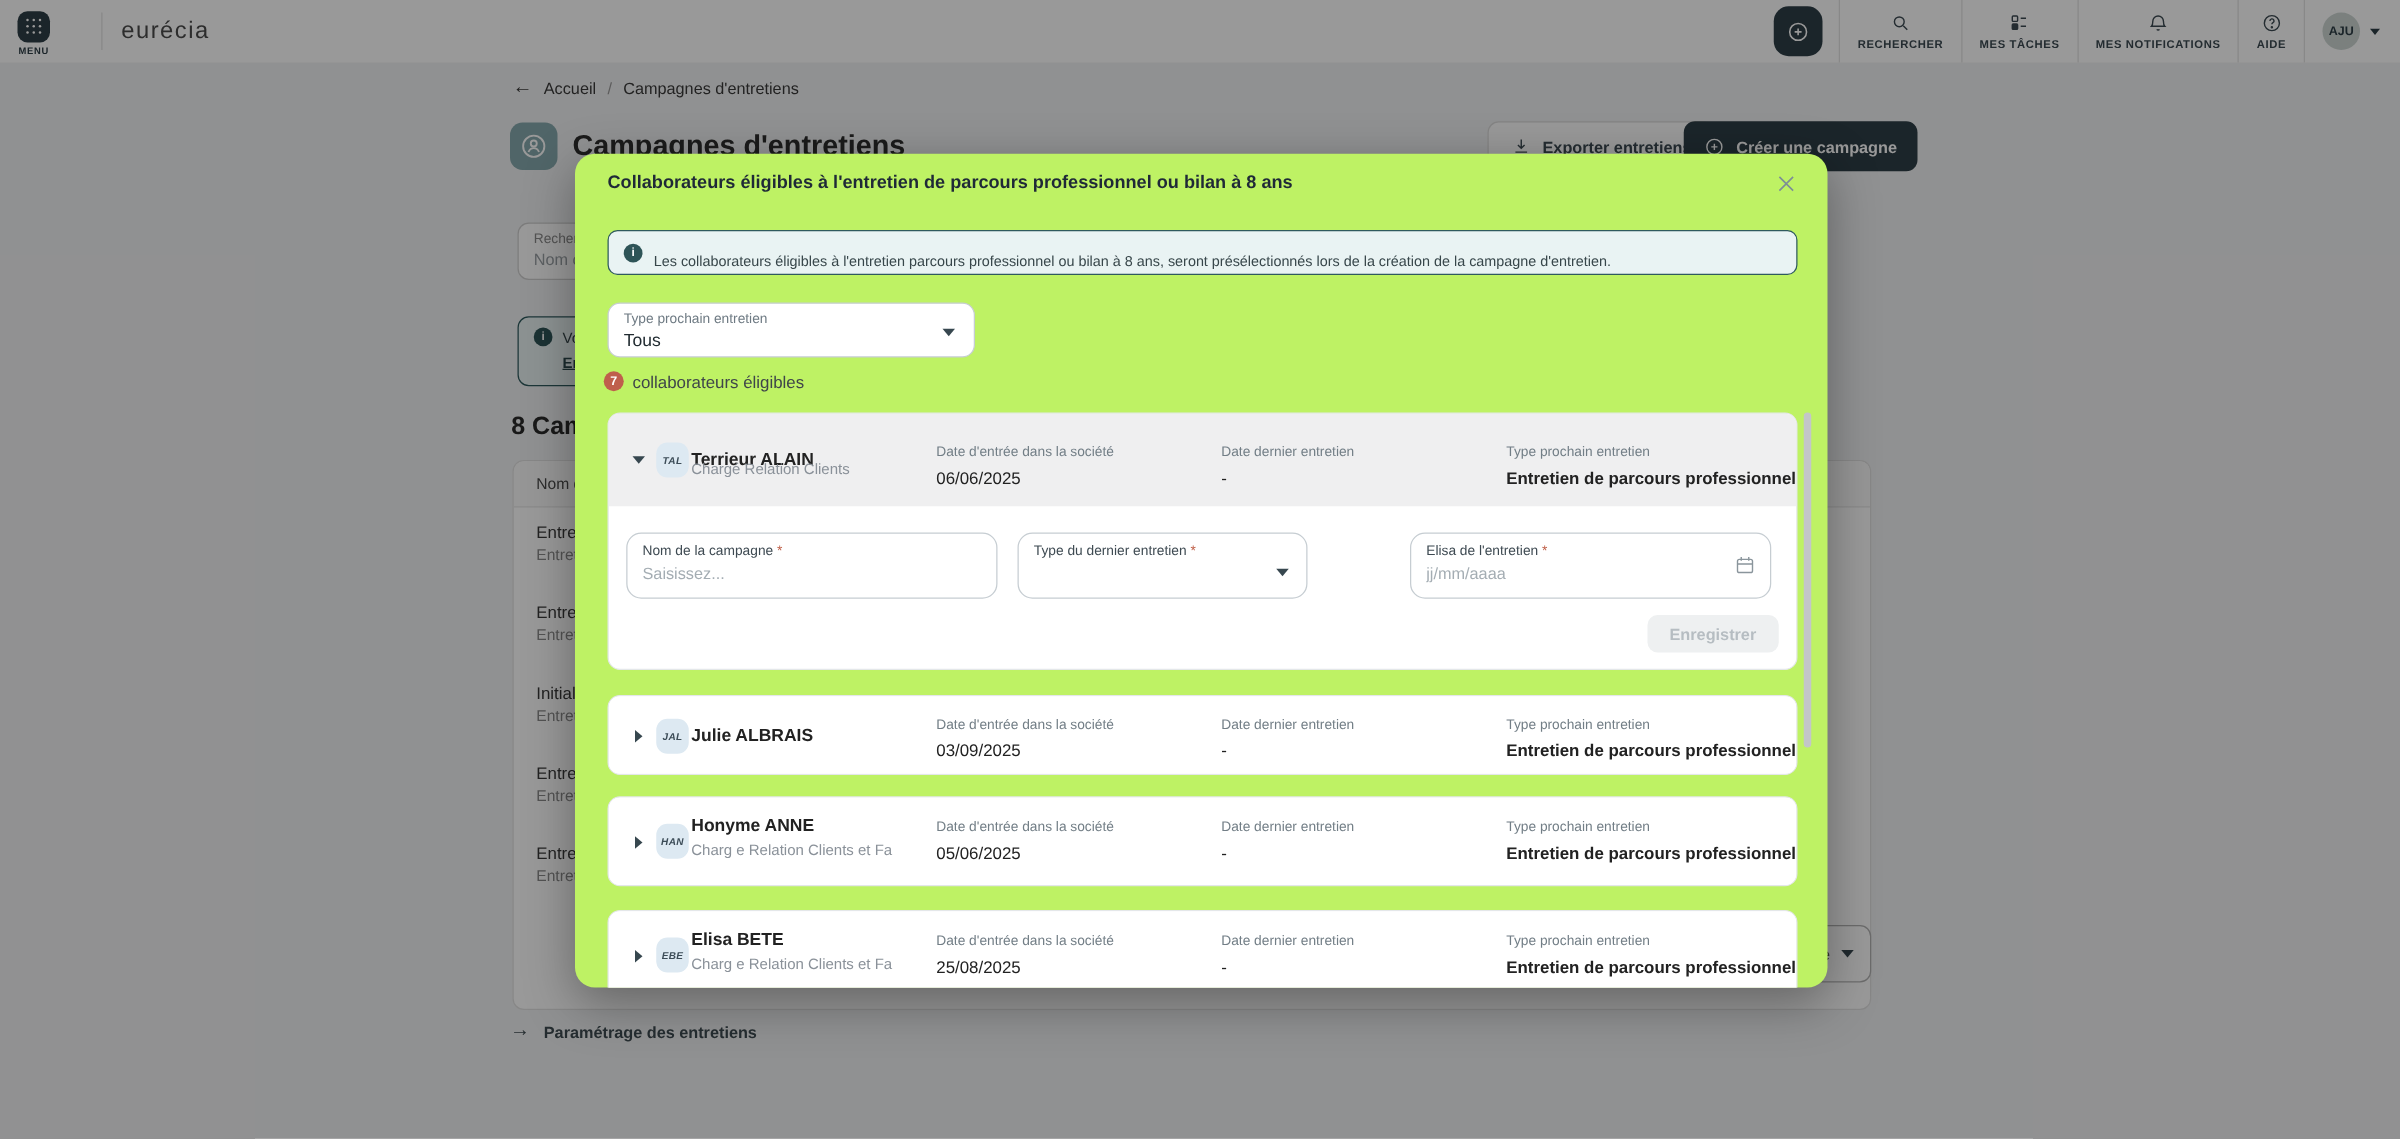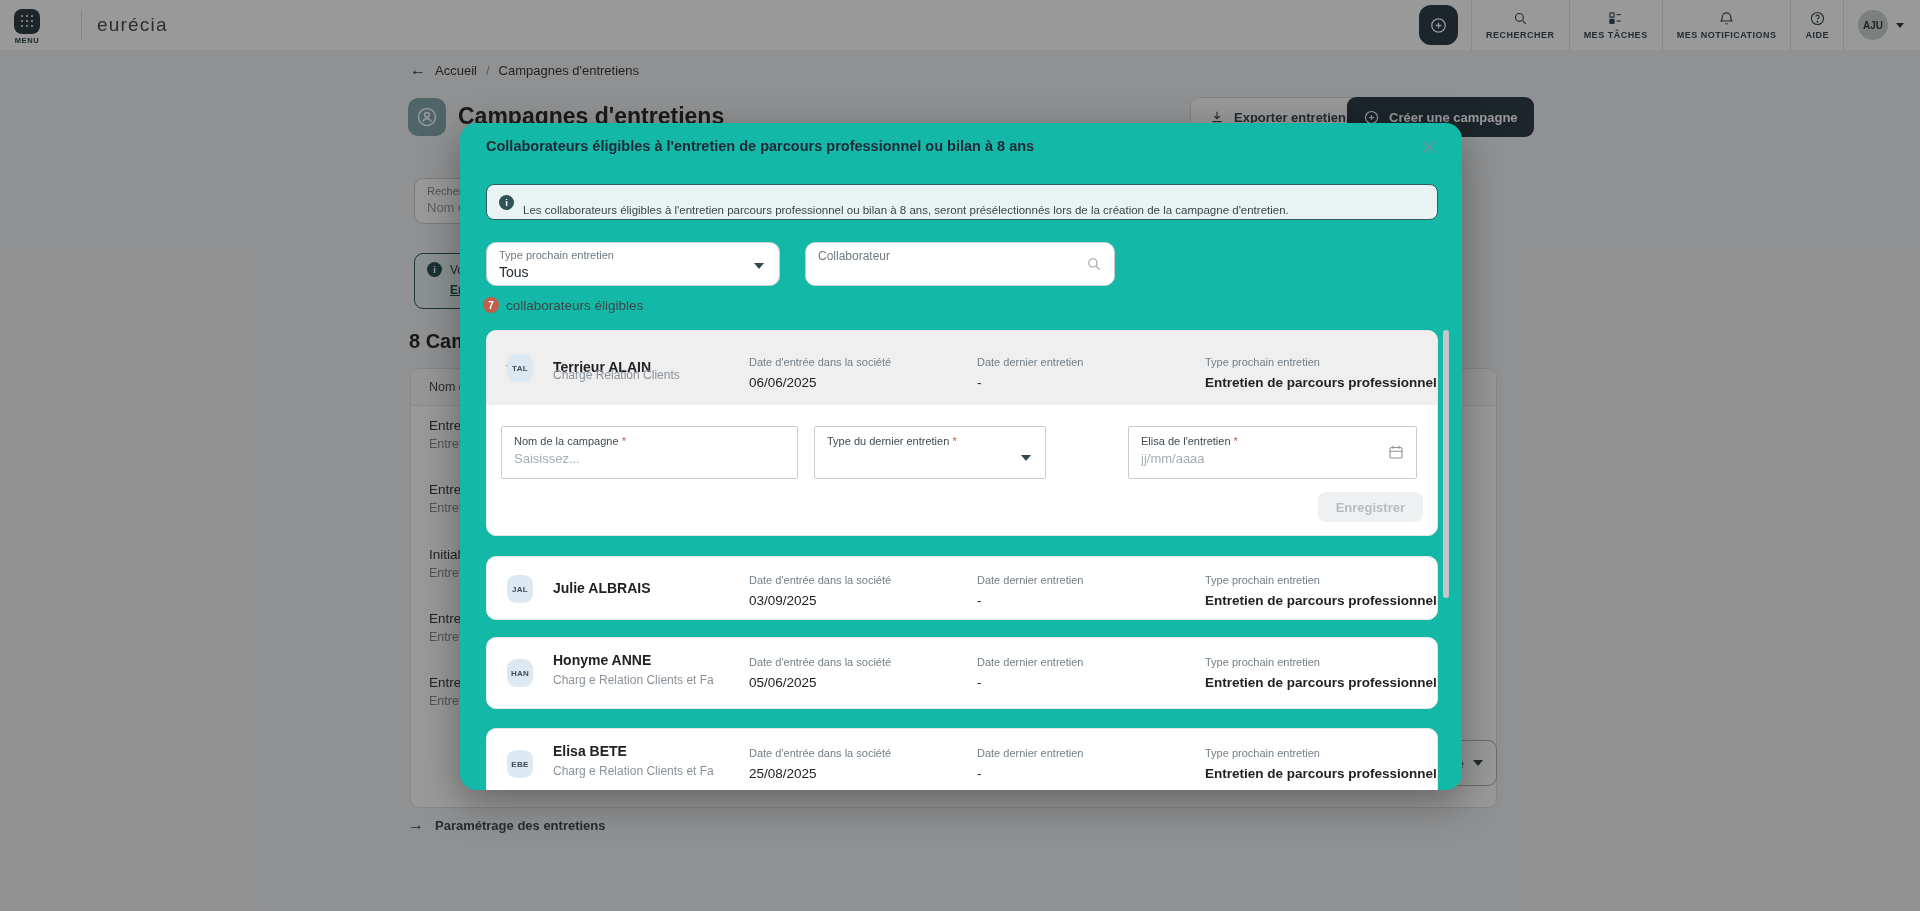--- a/index.html
+++ b/index.html
@@ -44,21 +44,21 @@
   .bg-thead { position:absolute; left:0; top:0; width:100%; height:37px; background:#fbfbfb; border-bottom:1px solid #e8e8e8; display:flex; align-items:center; padding-left:18px; font-size:12.5px; color:#4a4a4a; }
   .bg-row { position:absolute; left:18px; }
   .bg-row .l1 { font-size:13.5px; color:#3a3a3a; }
   .bg-row .l2 { font-size:12.5px; color:#8b8b8b; margin-top:4px; }
   .bg-pagination { position:absolute; left:1398px; top:740px; width:99px; height:46px; border:1px solid #b5b5b5; border-radius:9px; display:flex; align-items:center; justify-content:flex-end; gap:9px; padding-right:13px; font-size:13px; color:#555; cursor:pointer; background:#fff; }
   .settings-link { position:absolute; left:408px; top:816px; display:flex; align-items:center; gap:11px; font-size:13px; font-weight:600; color:#3f4c52; cursor:pointer; }
   .settings-link .arr { font-size:16px; }
 
   
   .overlay { position:absolute; inset:0; background:rgba(0,0,0,0.40); z-index:10; }
-  .modal { position:absolute; left:460px; top:123px; width:1002px; height:667px; background:#14b8a6; border-radius:16px; box-shadow:0 12px 40px rgba(0,0,0,.35); z-index:20; overflow:hidden; }
+  .modal { position:absolute; left:460px; top:123px; width:1002px; height:667px; background:#bef264; border-radius:16px; box-shadow:0 12px 40px rgba(0,0,0,.35); z-index:20; overflow:hidden; }
   .m-close { position:absolute; right:20px; top:11px; width:26px; height:26px; display:flex; align-items:center; justify-content:center; cursor:pointer; }
   .m-title { position:absolute; left:26px; top:15px; font-size:14.5px; font-weight:700; color:#1f2937; }
   .m-banner { position:absolute; left:26px; top:61px; width:952px; height:36px; background:#e9f3f3; border:1px solid #2f5a5e; border-radius:8px; display:flex; align-items:center; gap:9px; padding:0 12px; }
   .m-banner .txt { font-size:11.5px; color:#37464a;margin-top:16px; }
 
   .f-box { position:absolute; border:1px solid #c6cdd2; border-radius:10px; background:#fff; padding:6px 12px; }
   .f-box .lab { font-size:11px; color:#6e7a83; }
   .f-type { left:26px; top:119px; width:294px; height:44px; cursor:pointer; }
   .f-type .val { font-size:14px; color:#212b31; margin-top:3px; }
   .f-type .tri { position:absolute; right:15px; top:20px; }
@@ -76,42 +76,42 @@
   .card1 { top:207px; height:206px; }
   .card2 { top:433px; height:64px; }
   .card3 { top:514px; height:72px; }
   .card4 { top:605px; height:72px; }
   .row-header { position:absolute; left:0; top:0; width:100%; cursor:pointer; }
   .card1 .row-header { height:74px; background:#efeff0; }
   .card2 .row-header, .card3 .row-header, .card4 .row-header { height:100%; background:#fff; }
   .caret-btn { position:absolute; left:18px; width:12px; height:12px; display:flex; align-items:center; justify-content:center; cursor:pointer; }
   .tri-exp { width:0; height:0; border-left:5px solid transparent; border-right:5px solid transparent; border-top:6px solid #37474f; }
   .tri-col { width:0; height:0; border-top:5px solid transparent; border-bottom:5px solid transparent; border-left:6px solid #37474f; }
-  .avatar-chip { position:absolute; left:20px; width:26px; height:28px; border-radius:9px; background:#dde9f2; display:flex; align-items:center; justify-content:center; font-size:8px; font-weight:700; color:#3c4c57; letter-spacing:.3px; }
+  .avatar-chip { position:absolute; left:38px; width:26px; height:28px; border-radius:9px; background:#dde9f2; display:flex; align-items:center; justify-content:center; font-size:8px; font-weight:700; color:#3c4c57; letter-spacing:.3px;font-style:italic; }
   .c-name { position:absolute; left:66px; font-size:14px; font-weight:600; color:#222; white-space:nowrap; }
   .c-role { position:absolute; left:66px; font-size:12px; color:#8a9199; white-space:nowrap; }
   .col { position:absolute; }
   .col .cl { font-size:11px; color:#727e86; white-space:nowrap; }
   .col .cv { font-size:13.5px; color:#222; margin-top:5px; white-space:nowrap; }
   .cv.bold { font-weight:400; }
   .cv.semib { font-weight:600; }
   .col-2 { left:262px; } .col-3 { left:490px; } .col-4 { left:718px; }
   
   .card1 .caret-btn { top:31px; } .card1 .avatar-chip { top:23px; }
   .card1 .c-name { top:28px; } .card1 .c-role { top:37px; }
   .card1 .col { top:21px; }
   .card2 .caret-btn { top:26px; } .card2 .avatar-chip { top:18px; }
   .card2 .c-name { top:23px; } .card2 .col { top:13px; }
   .card3 .caret-btn, .card4 .caret-btn { top:30px; }
   .card3 .avatar-chip, .card4 .avatar-chip { top:21px; }
   .card3 .c-name, .card4 .c-name { top:14px; }
   .card3 .c-role, .card4 .c-role { top:35px; }
   .card3 .col, .card4 .col { top:14px; }
 
-  .form-field { position:absolute; top:95px; height:53px; border:1px solid #c6cdd2; border-radius:2px; background:#fff; padding:8px 12px; }
+  .form-field { position:absolute; top:95px; height:53px; border:1px solid #c6cdd2; border-radius:12px; background:#fff; padding:8px 12px; }
   .form-field .flab { font-size:11px; color:#3e4a52; }
   .form-field .req { color:#c0614a; }
   .form-field input { border:none; outline:none; background:transparent; font-size:13px; color:#333; margin-top:4px; width:85%; }
   .form-field input::placeholder { color:#a4adb3; }
   .ff-1 { left:14px; width:297px; }
   .ff-2 { left:327px; width:232px; cursor:pointer; }
   .ff-2 .tri { position:absolute; right:14px; top:28px; }
   .ff-3 { left:641px; width:289px; }
   .ff-3 .cal { position:absolute; right:11px; top:16px; cursor:pointer; }
   .btn-save { position:absolute; right:14px; top:161px; height:30px; padding:0 18px; background:#eef0f1; border:none; border-radius:8px; font-size:13px; font-weight:600; color:#b6bdc2; cursor:pointer; }
@@ -294,30 +294,20 @@
       <i class="info-dot">i</i>
       <span class="txt">Les collaborateurs éligibles à l'entretien parcours professionnel ou bilan à 8 ans, seront présélectionnés lors de la création de la campagne d'entretien.</span>
     </div>
 
     <div class="f-box f-type">
       <div class="lab">Type prochain entretien</div>
       <div class="val">Tous</div>
       <span class="tri sel-tri"></span>
     </div>
 
-    <div class="f-box f-collab">
-      <div class="lab">Collaborateur</div>
-      <input type="text" style="">
-      <span class="mag">
-        <svg width="18" height="18" viewBox="0 0 24 24" fill="none" stroke="#97a1a8" stroke-width="1.5">
-            <circle cx="10.5" cy="10.5" r="5.5"></circle>
-            <path d="M15 15l4.5 4.5"></path>
-          </svg>
-      </span>
-    </div>
 
     <div class="count-row">
       <span class="count-badge">7</span>
       <span class="count-text">collaborateurs éligibles</span>
     </div>
 
     <div class="collab-card card1">
       <div class="row-header">
         <span class="caret-btn">
             <span class="tri-exp"></span>

